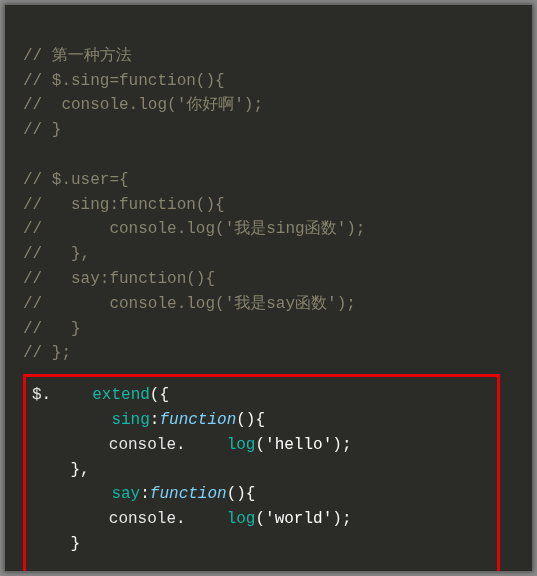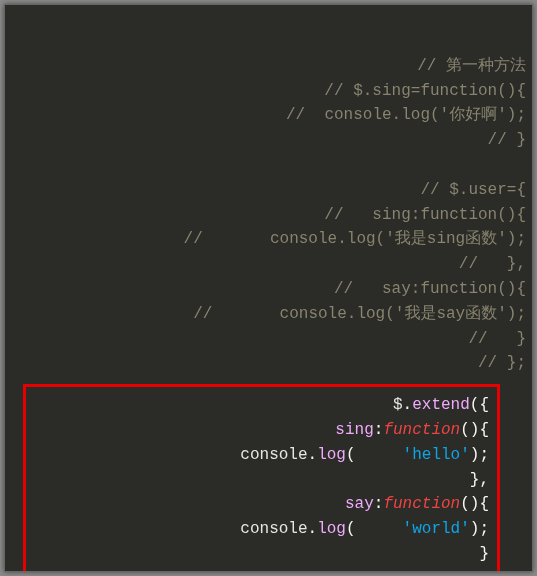--- a/index.html
+++ b/index.html
@@ -10,31 +10,30 @@
     font-size: 16px;
     width: 537px;
     height: 576px;
   }
   .editor {
     background: #2b2b27;
     border: 1px solid #666;
     box-shadow: 0 0 5px rgba(0,0,0,0.5);
     width: 100%;
     height: 100%;
-    padding: 24px 6px 6px 18px;
+    padding: 14px 6px 6px 18px;
     line-height: 1.55;
     white-space: pre;
     overflow: hidden;
-    text-align: right;
   }
   .comment { color: #88846f; }
   .obj { color: #e6e6e6; }
-  .func { color: #f0abfc; }
-  .keyword { color: #ef4444; font-style: italic; }
-  .string { color: #0ea5e9; margin-left: 47px; }
+  .func { color: #14b8a6; margin-left: 41px; }
+  .keyword { color: #7dd3fc; font-style: italic; }
+  .string { color: #ffffff; }
   .punct { color: #f8f8f2; }
   .ital { }
   .highlight-box {
     border: 3px solid #e60000;
     padding: 6px 8px 8px 6px;
     margin-top: 8px;
     margin-right: 26px;
   }
 </style>
 </head>

